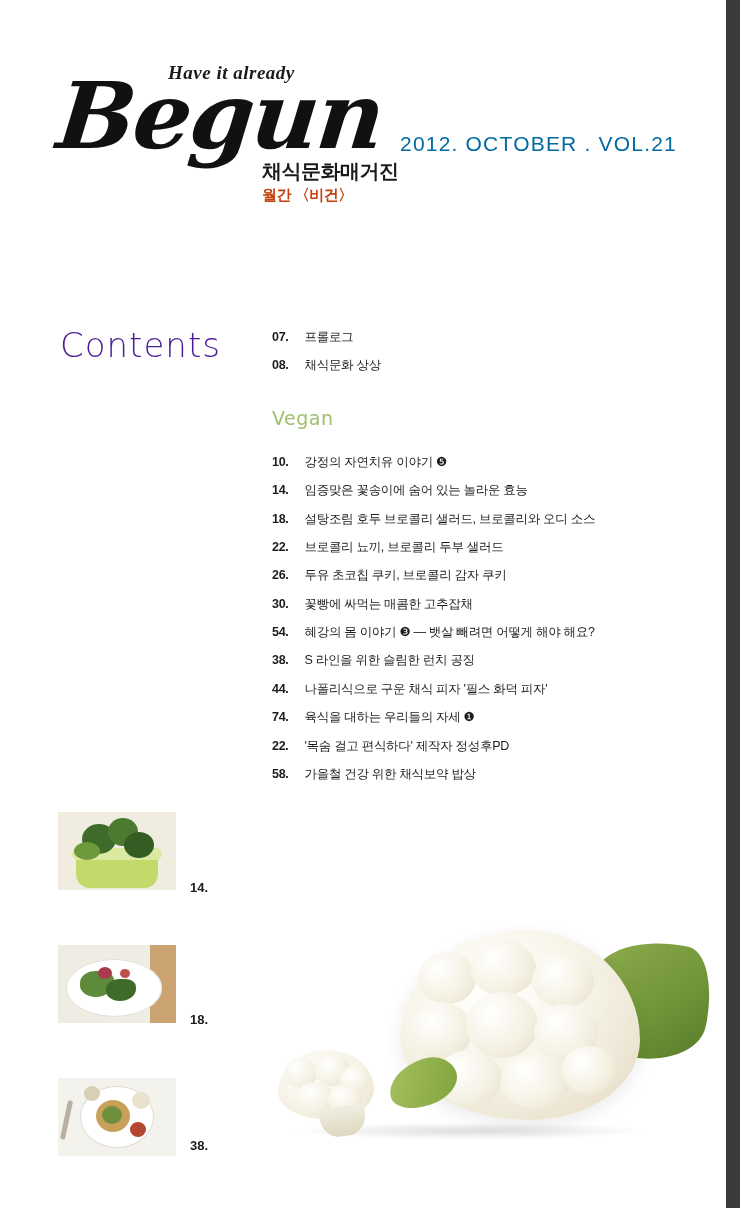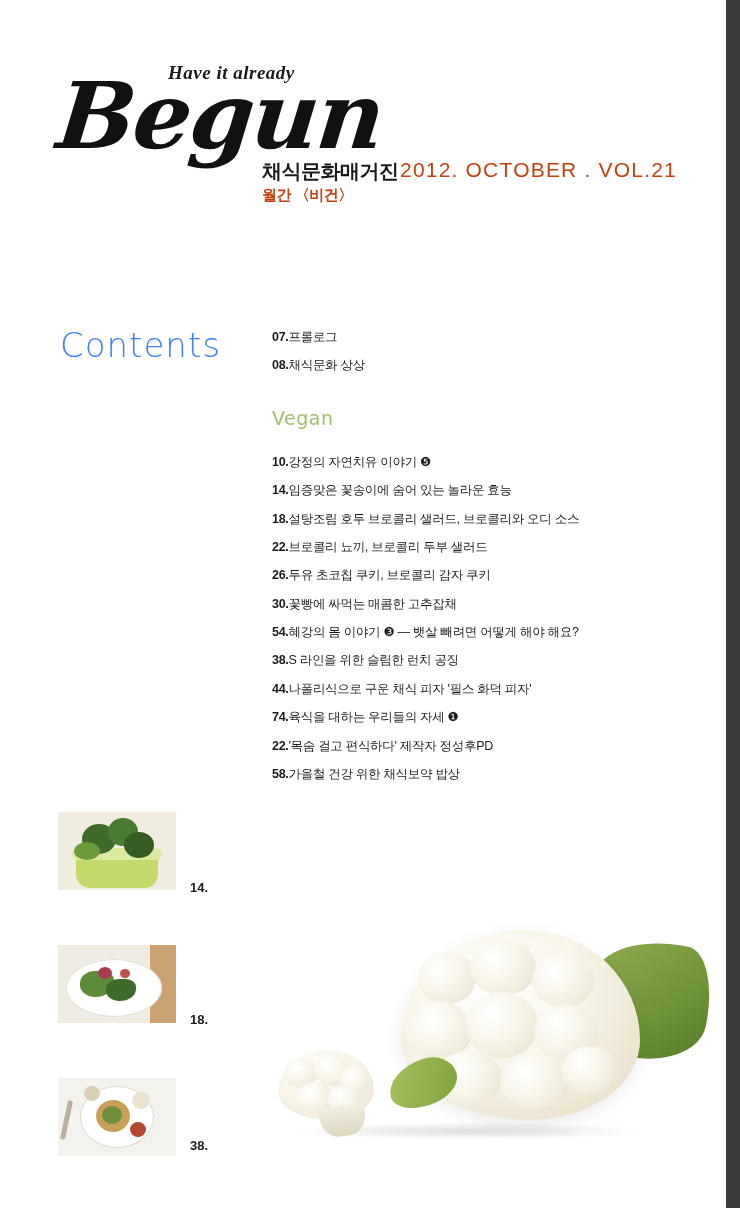--- a/index.html
+++ b/index.html
@@ -59,22 +59,21 @@
     color: #111111;
     letter-spacing: -2px;
     transform: skewX(-6deg);
   }
   .issue-line {
     position: absolute;
     left: 400px;
     top: 92px;
     font-size: 21px;
     letter-spacing: 1.2px;
-    color: #c2410c;
-    margin-top: 26px;
+    color: #0369a1;
   }
   .kr-title {
     position: absolute;
     left: 262px;
     top: 118px;
     font-size: 20px;
     font-weight: bold;
     color: #1a1a1a;
     letter-spacing: -0.5px;
   }
@@ -90,41 +89,41 @@
 
   
   .contents-heading {
     position: absolute;
     left: 60px;
     top: 325px;
     font-family: "DejaVu Sans", sans-serif;
     font-weight: 300;
     font-size: 34px;
     letter-spacing: 1px;
-    color: #3b82f6;
+    color: #4c1d95;
   }
 
   
   .toc {
     position: absolute;
     left: 272px;
     top: 330px;
     width: 420px;
   }
   .toc-row {
     font-size: 12.5px;
     line-height: 1.15;
     margin-bottom: 14px;
     color: #1c1c1c;
     letter-spacing: -0.3px;
     white-space: nowrap;
   }
   .toc-num {
     font-weight: bold;
-    margin-right: 0;
+    margin-right: 16px;
   }
   .toc-text {
     font-weight: normal;
   }
   .section-label {
     font-family: "DejaVu Sans", sans-serif;
     font-size: 19px;
     color: #9fbf6a;
     letter-spacing: 0.5px;
     margin: 34px 0 26px 0;

